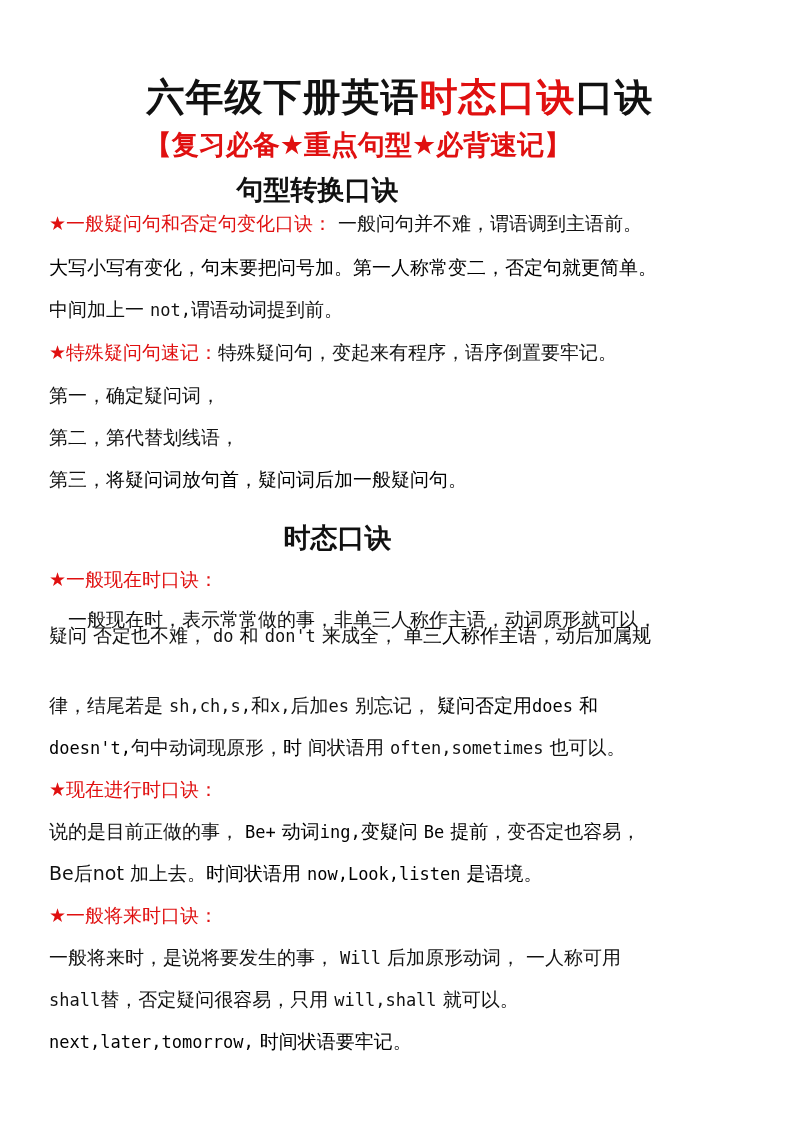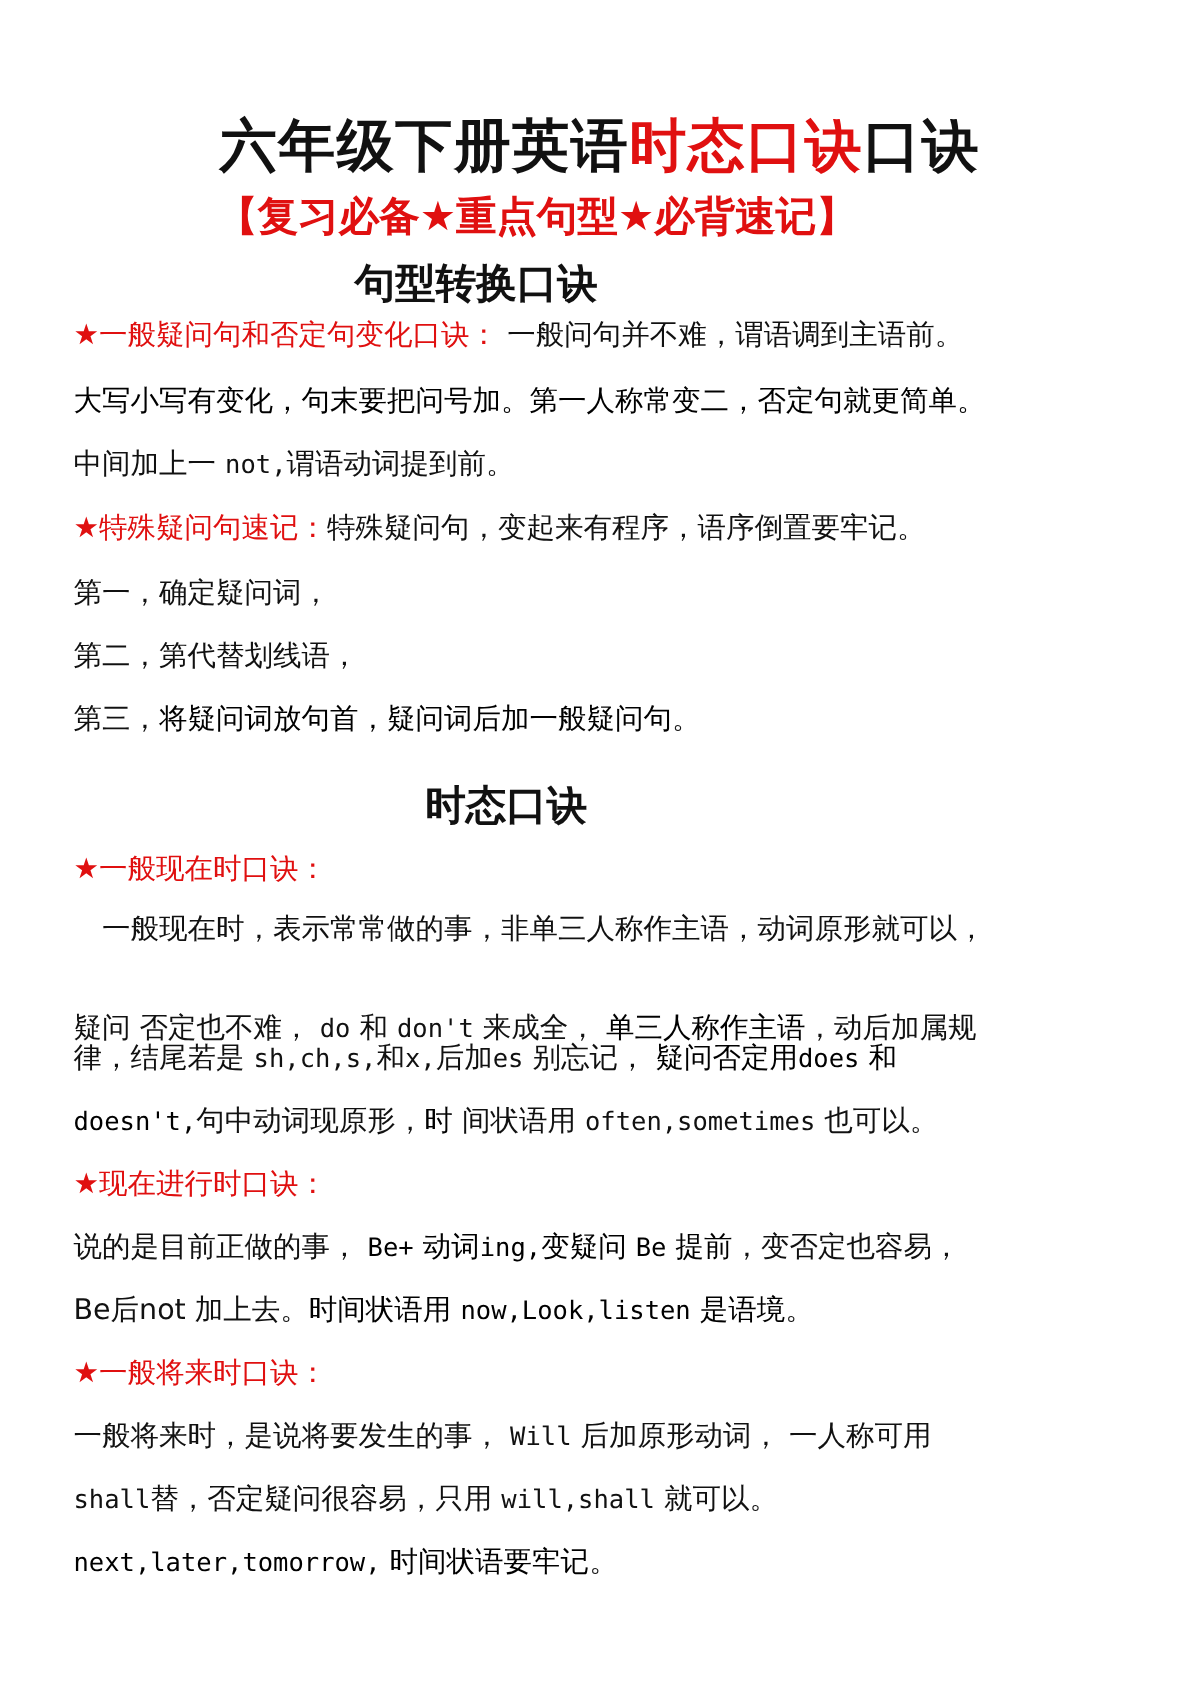--- a/index.html
+++ b/index.html
@@ -40,21 +40,21 @@
 <div class="line black" style="top:381px;">第一，确定疑问词，</div>
 <div class="line black" style="top:423px;">第二，第代替划线语，</div>
 <div class="line black" style="top:465px;">
   <span>第三，</span><span class="blue">将疑问词放句首，疑问词后加一般疑问句</span><span>。</span>
 </div>
 
 <div class="section-title" style="top:518px;padding-left:20px;">时态口诀</div>
 
 <div class="line red" style="top:565px;">★一般现在时口诀：</div>
 <div class="line black" style="top:605px;">　一般现在时，表示常常做的事，非单三人称作主语，动词原形就可以，</div>
-<div class="line black" style="top:671px;">
+<div class="line black" style="top:621px;">
   <span>疑问 否定也不难， </span><span class="mono">do</span><span> 和 </span><span class="mono">don't</span><span> 来成全， </span><span class="blue">单三人称作主语</span><span>，动后加属规</span>
 </div>
 <div class="line black" style="top:691px;">
   <span>律，结尾若是 </span><span class="mono">sh,ch,s,</span><span>和</span><span class="mono">x,</span><span>后加</span><span class="mono">es</span><span> 别忘记， </span><span class="blue">疑问否定用</span><span class="blue mono">does</span><span class="blue"> 和</span>
 </div>
 <div class="line black" style="top:733px;">
   <span class="blue mono">doesn't,</span><span>句中动词现原形，</span><span class="blue">时</span><span> 间状语用 </span><span class="mono">often,sometimes</span><span> 也可以。</span>
 </div>
 
 <div class="line red" style="top:775px;text-align:center;">★现在进行时口诀：</div>

